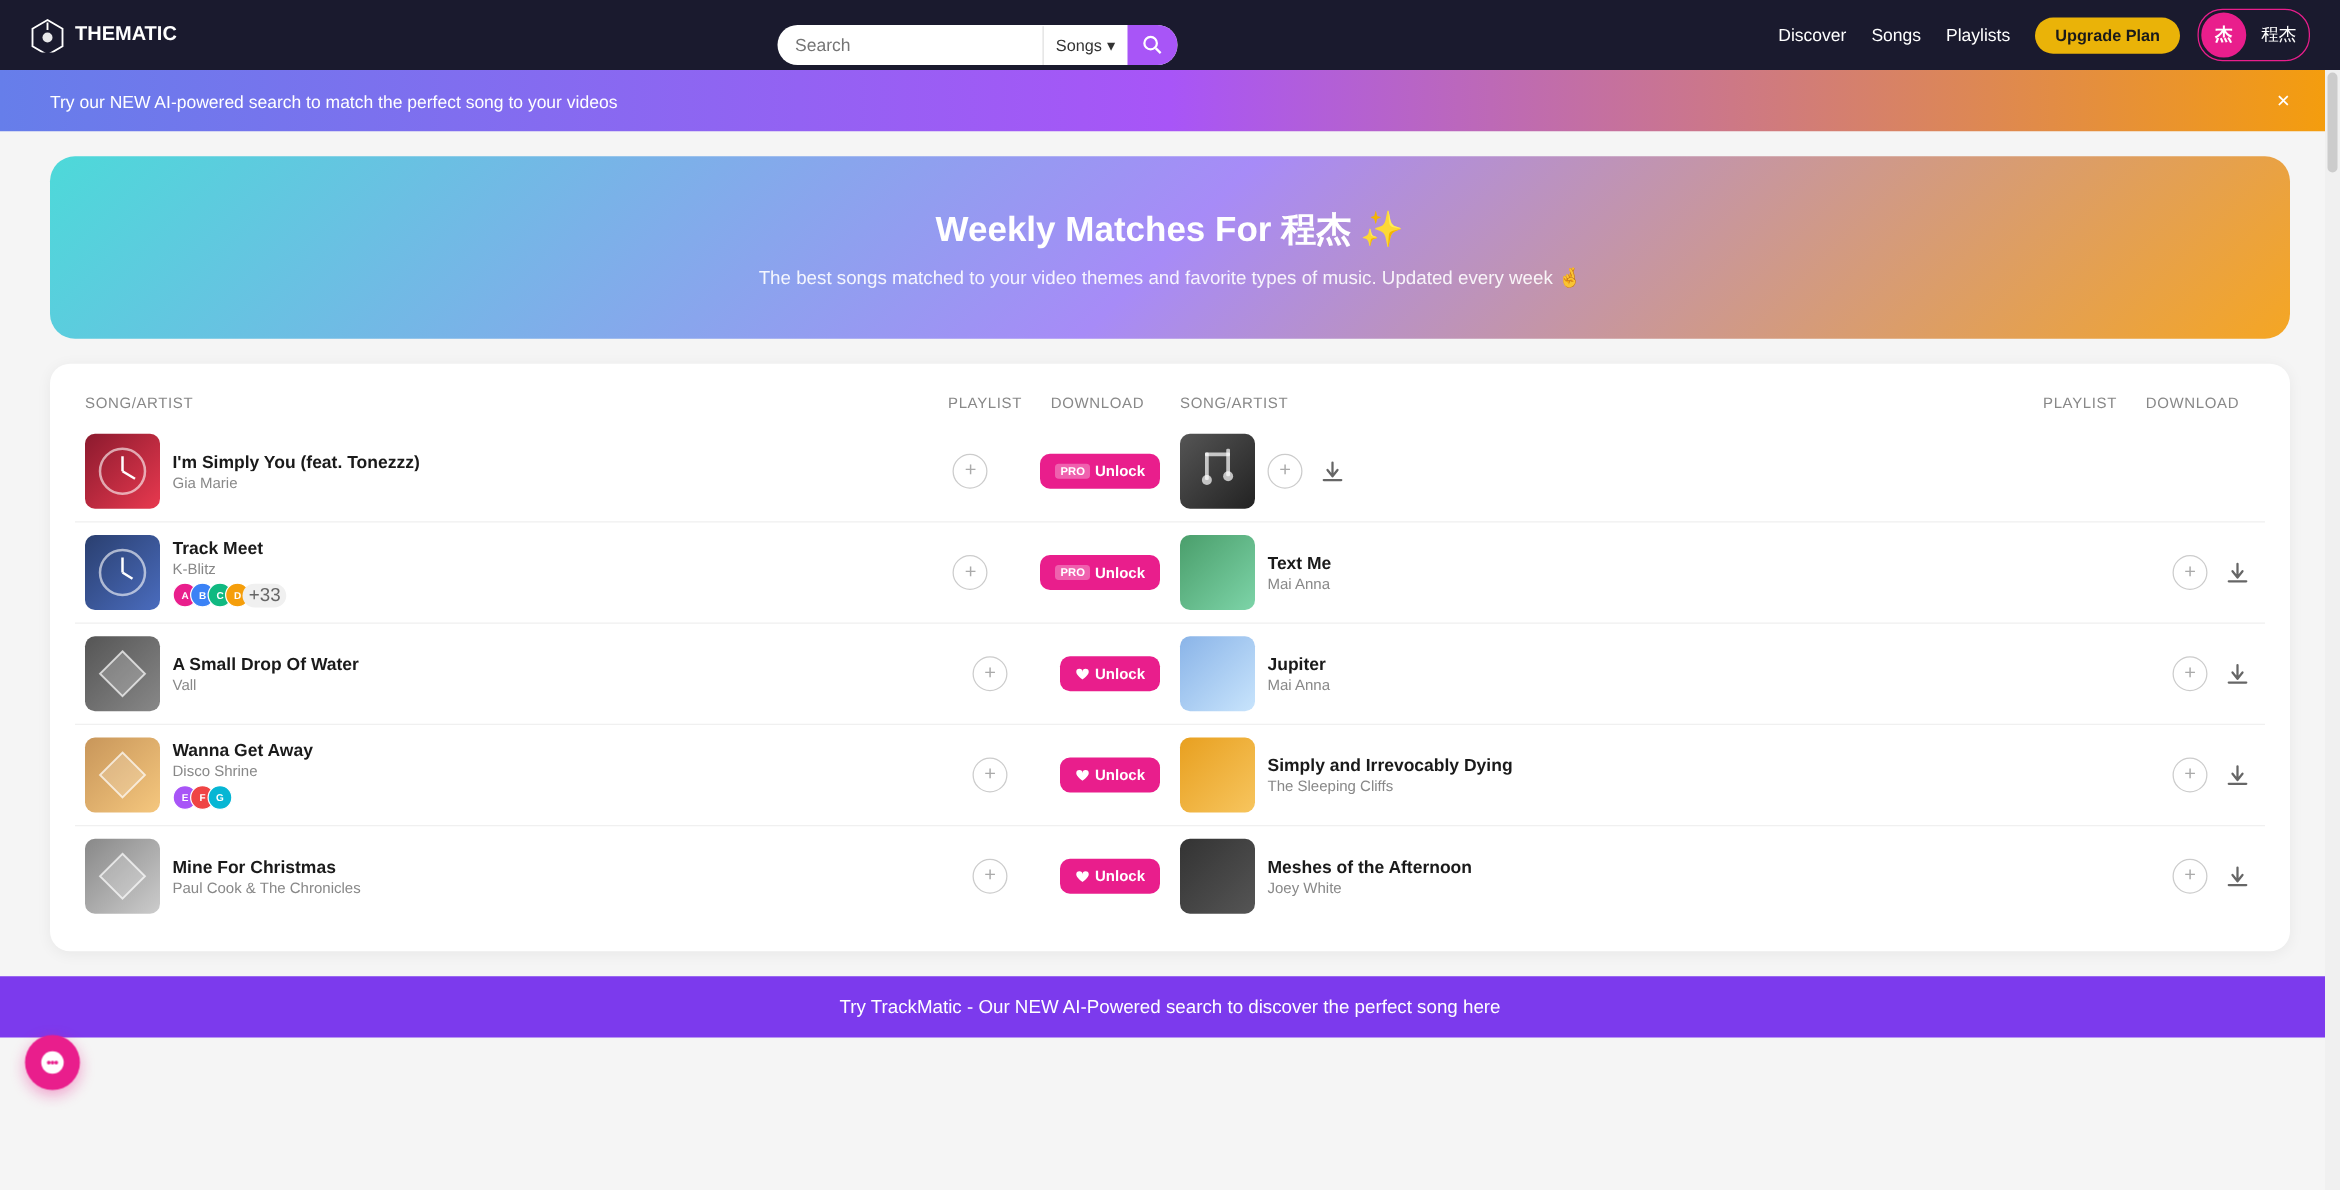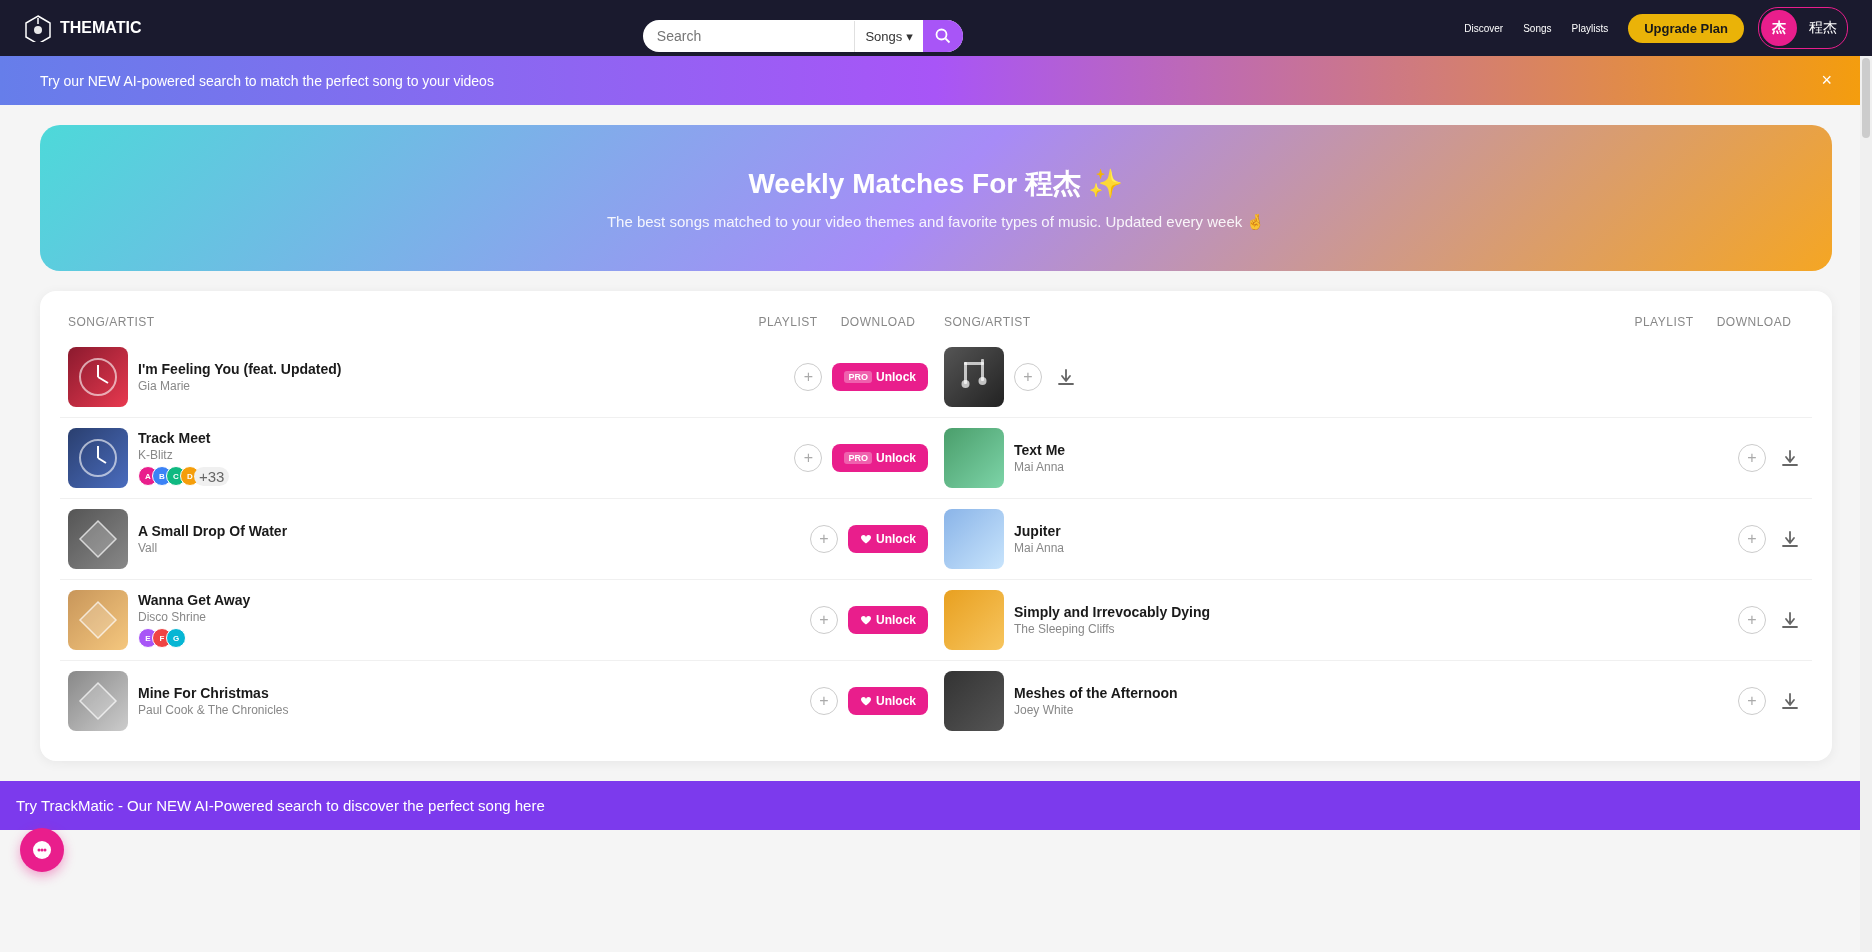--- a/index.html
+++ b/index.html
@@ -73,21 +73,21 @@
     }
     .navbar-links {
       display: flex;
       align-items: center;
       gap: 20px;
       margin-right: 20px;
     }
     .navbar-links a {
       color: white;
       text-decoration: none;
-      font-size: 10px;
+      font-size: 14px;
     }
     .upgrade-btn {
       background: #eab308;
       color: #1a1a1a;
       border: none;
       border-radius: 20px;
       padding: 7px 16px;
       font-size: 13px;
       font-weight: 600;
       cursor: pointer;
@@ -269,20 +269,21 @@
       border: none;
       border-radius: 8px;
       padding: 7px 12px;
       font-size: 12px;
       font-weight: 600;
       cursor: pointer;
       display: flex;
       align-items: center;
       gap: 4px;
       flex-shrink: 0;
+      margin-left: 32px;
     }
     .unlock-btn .pro-badge {
       background: rgba(255,255,255,0.3);
       border-radius: 3px;
       padding: 1px 4px;
       font-size: 9px;
       font-weight: 700;
     }
     .download-btn {
       width: 28px;
@@ -336,20 +337,21 @@
       font-size: 15px;
       color: #666;
       padding: 1px 5px;
       margin-left: 0;
     }
 
     
     .footer-banner {
       background: #7c3aed;
       padding: 16px;
+      text-align: center;
       color: white;
       font-size: 15px;
       font-weight: 500;
       cursor: pointer;
     }
 
     
     .chat-bubble {
       position: fixed;
       bottom: 80px;
@@ -459,21 +461,21 @@
 
       <div class="song-row">
         <div class="song-thumb thumb-1">
           <svg width="60" height="60" viewBox="0 0 60 60">
             <circle cx="30" cy="30" r="18" stroke="rgba(255,255,255,0.6)" stroke-width="2" fill="none"></circle>
             <line x1="30" y1="18" x2="30" y2="30" stroke="white" stroke-width="2"></line>
             <line x1="30" y1="30" x2="40" y2="36" stroke="white" stroke-width="2"></line>
           </svg>
         </div>
         <div class="song-info">
-          <div class="song-title">I'm Feeling You (feat. Updated)</div>
+          <div class="song-title">I'm Simply You (feat. Tonezzz)</div>
           <div class="song-artist">Gia Marie</div>
         </div>
         <button class="playlist-btn">+</button>
         <button class="unlock-btn">
           <span class="pro-badge">PRO</span>
           <span>Unlock</span>
         </button>
       </div>
 
       <div class="song-row">

